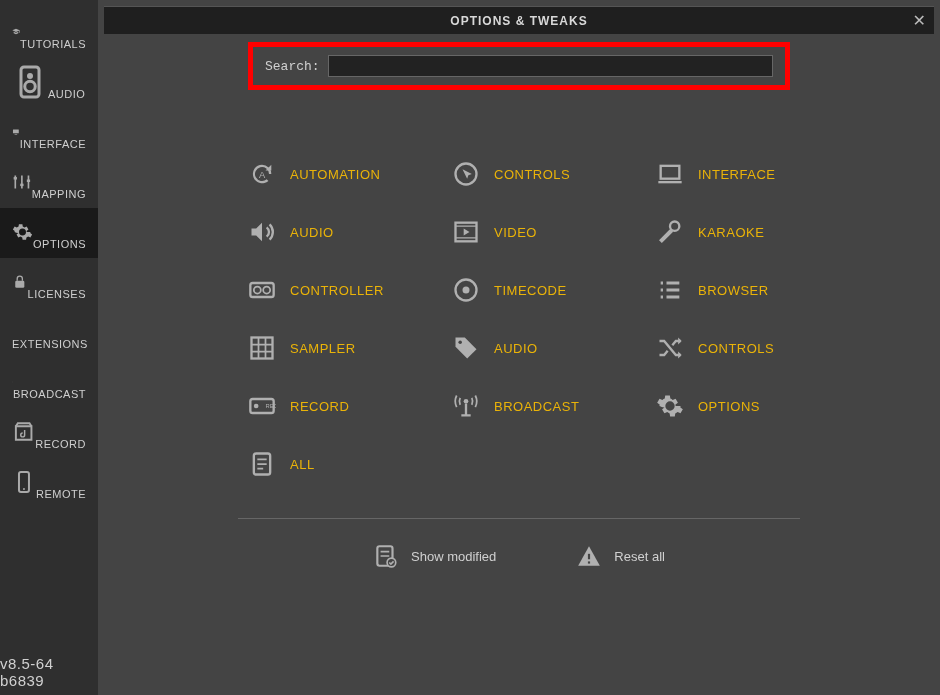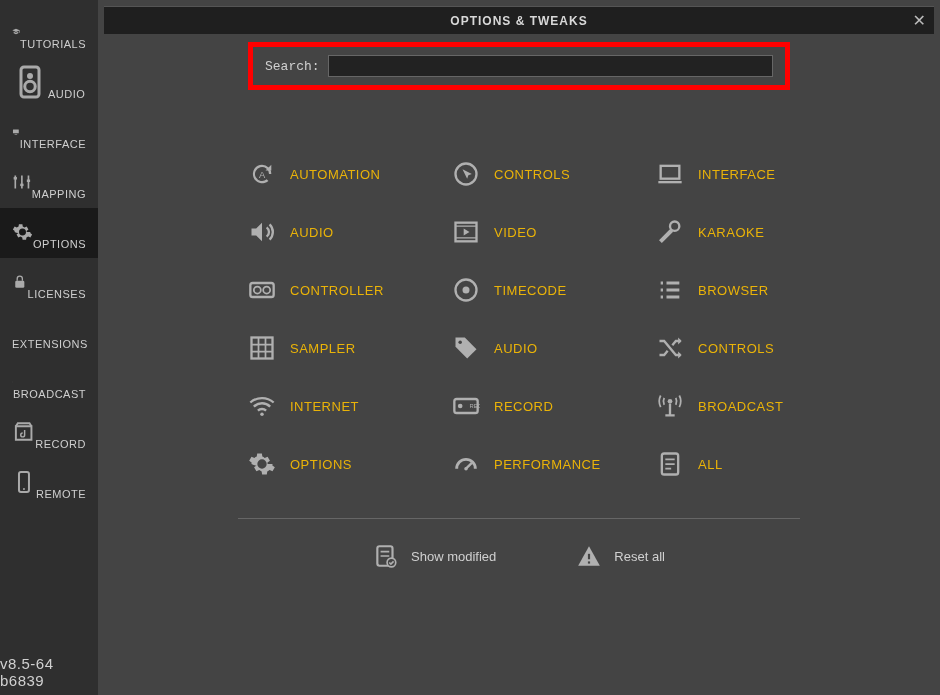--- a/index.html
+++ b/index.html
@@ -405,29 +405,20 @@
     <div class="cat">
       <div class="ci">
           <svg viewBox="0 0 24 24">
             <path d="M3 6h4l10 12h4M3 18h4l3-3.6M14 9.6L17 6h4" fill="none" stroke="#b0b0b0" stroke-width="2"></path>
             <path d="M19 3l3 3-3 3M19 15l3 3-3 3" fill="#b0b0b0"></path>
           </svg>
         </div>
       <span>CONTROLS</span>
     </div>
 
-    <div class="cat">
-      <div class="ci">
-          <svg viewBox="0 0 24 24">
-            <path d="M2 9a15 15 0 0120 0M5 12.5a10 10 0 0114 0M8.5 16a5 5 0 017 0" fill="none" stroke="#b0b0b0" stroke-width="2"></path>
-            <circle cx="12" cy="19" r="1.5"></circle>
-          </svg>
-        </div>
-      <span>INTERNET</span>
-    </div>
 
     <div class="cat">
       <div class="ci">
           <svg viewBox="0 0 24 24">
             <rect x="2" y="6" width="20" height="12" rx="2" fill="none" stroke="#b0b0b0" stroke-width="2"></rect>
             <circle cx="7" cy="12" r="2"></circle>
             <text x="15" y="14" font-size="5" fill="#b0b0b0">REC</text>
           </svg>
         </div>
       <span>RECORD</span>
@@ -446,30 +437,20 @@
 
     <div class="cat">
       <div class="ci">
           <svg viewBox="0 0 24 24">
             <path d="M12 8a4 4 0 100 8 4 4 0 000-8zm9 4a7 7 0 01-.1 1.2l2.1 1.6-2 3.4-2.5-1a7 7 0 01-2 1.2l-.4 2.6h-4l-.4-2.6a7 7 0 01-2-1.2l-2.5 1-2-3.4 2.1-1.6A7 7 0 013 12a7 7 0 01.1-1.2L1 9.2l2-3.4 2.5 1a7 7 0 012-1.2L7.9 3h4l.4 2.6a7 7 0 012 1.2l2.5-1 2 3.4-2.1 1.6c.1.4.1.8.1 1.2z"></path>
           </svg>
         </div>
       <span>OPTIONS</span>
     </div>
 
-    <div class="cat">
-      <div class="ci">
-          <svg viewBox="0 0 24 24">
-            <path d="M4 16a8 8 0 0116 0" fill="none" stroke="#b0b0b0" stroke-width="2.5"></path>
-            <path d="M12 16l5-5" stroke="#b0b0b0" stroke-width="2"></path>
-            <circle cx="12" cy="16" r="1.5"></circle>
-          </svg>
-        </div>
-      <span>PERFORMANCE</span>
-    </div>
 
     <div class="cat">
       <div class="ci">
           <svg viewBox="0 0 24 24">
             <rect x="5" y="3" width="14" height="18" rx="2" fill="none" stroke="#b0b0b0" stroke-width="2"></rect>
             <path d="M8 8h8M8 12h8M8 16h5" stroke="#b0b0b0" stroke-width="1.5"></path>
           </svg>
         </div>
       <span>ALL</span>
     </div>

